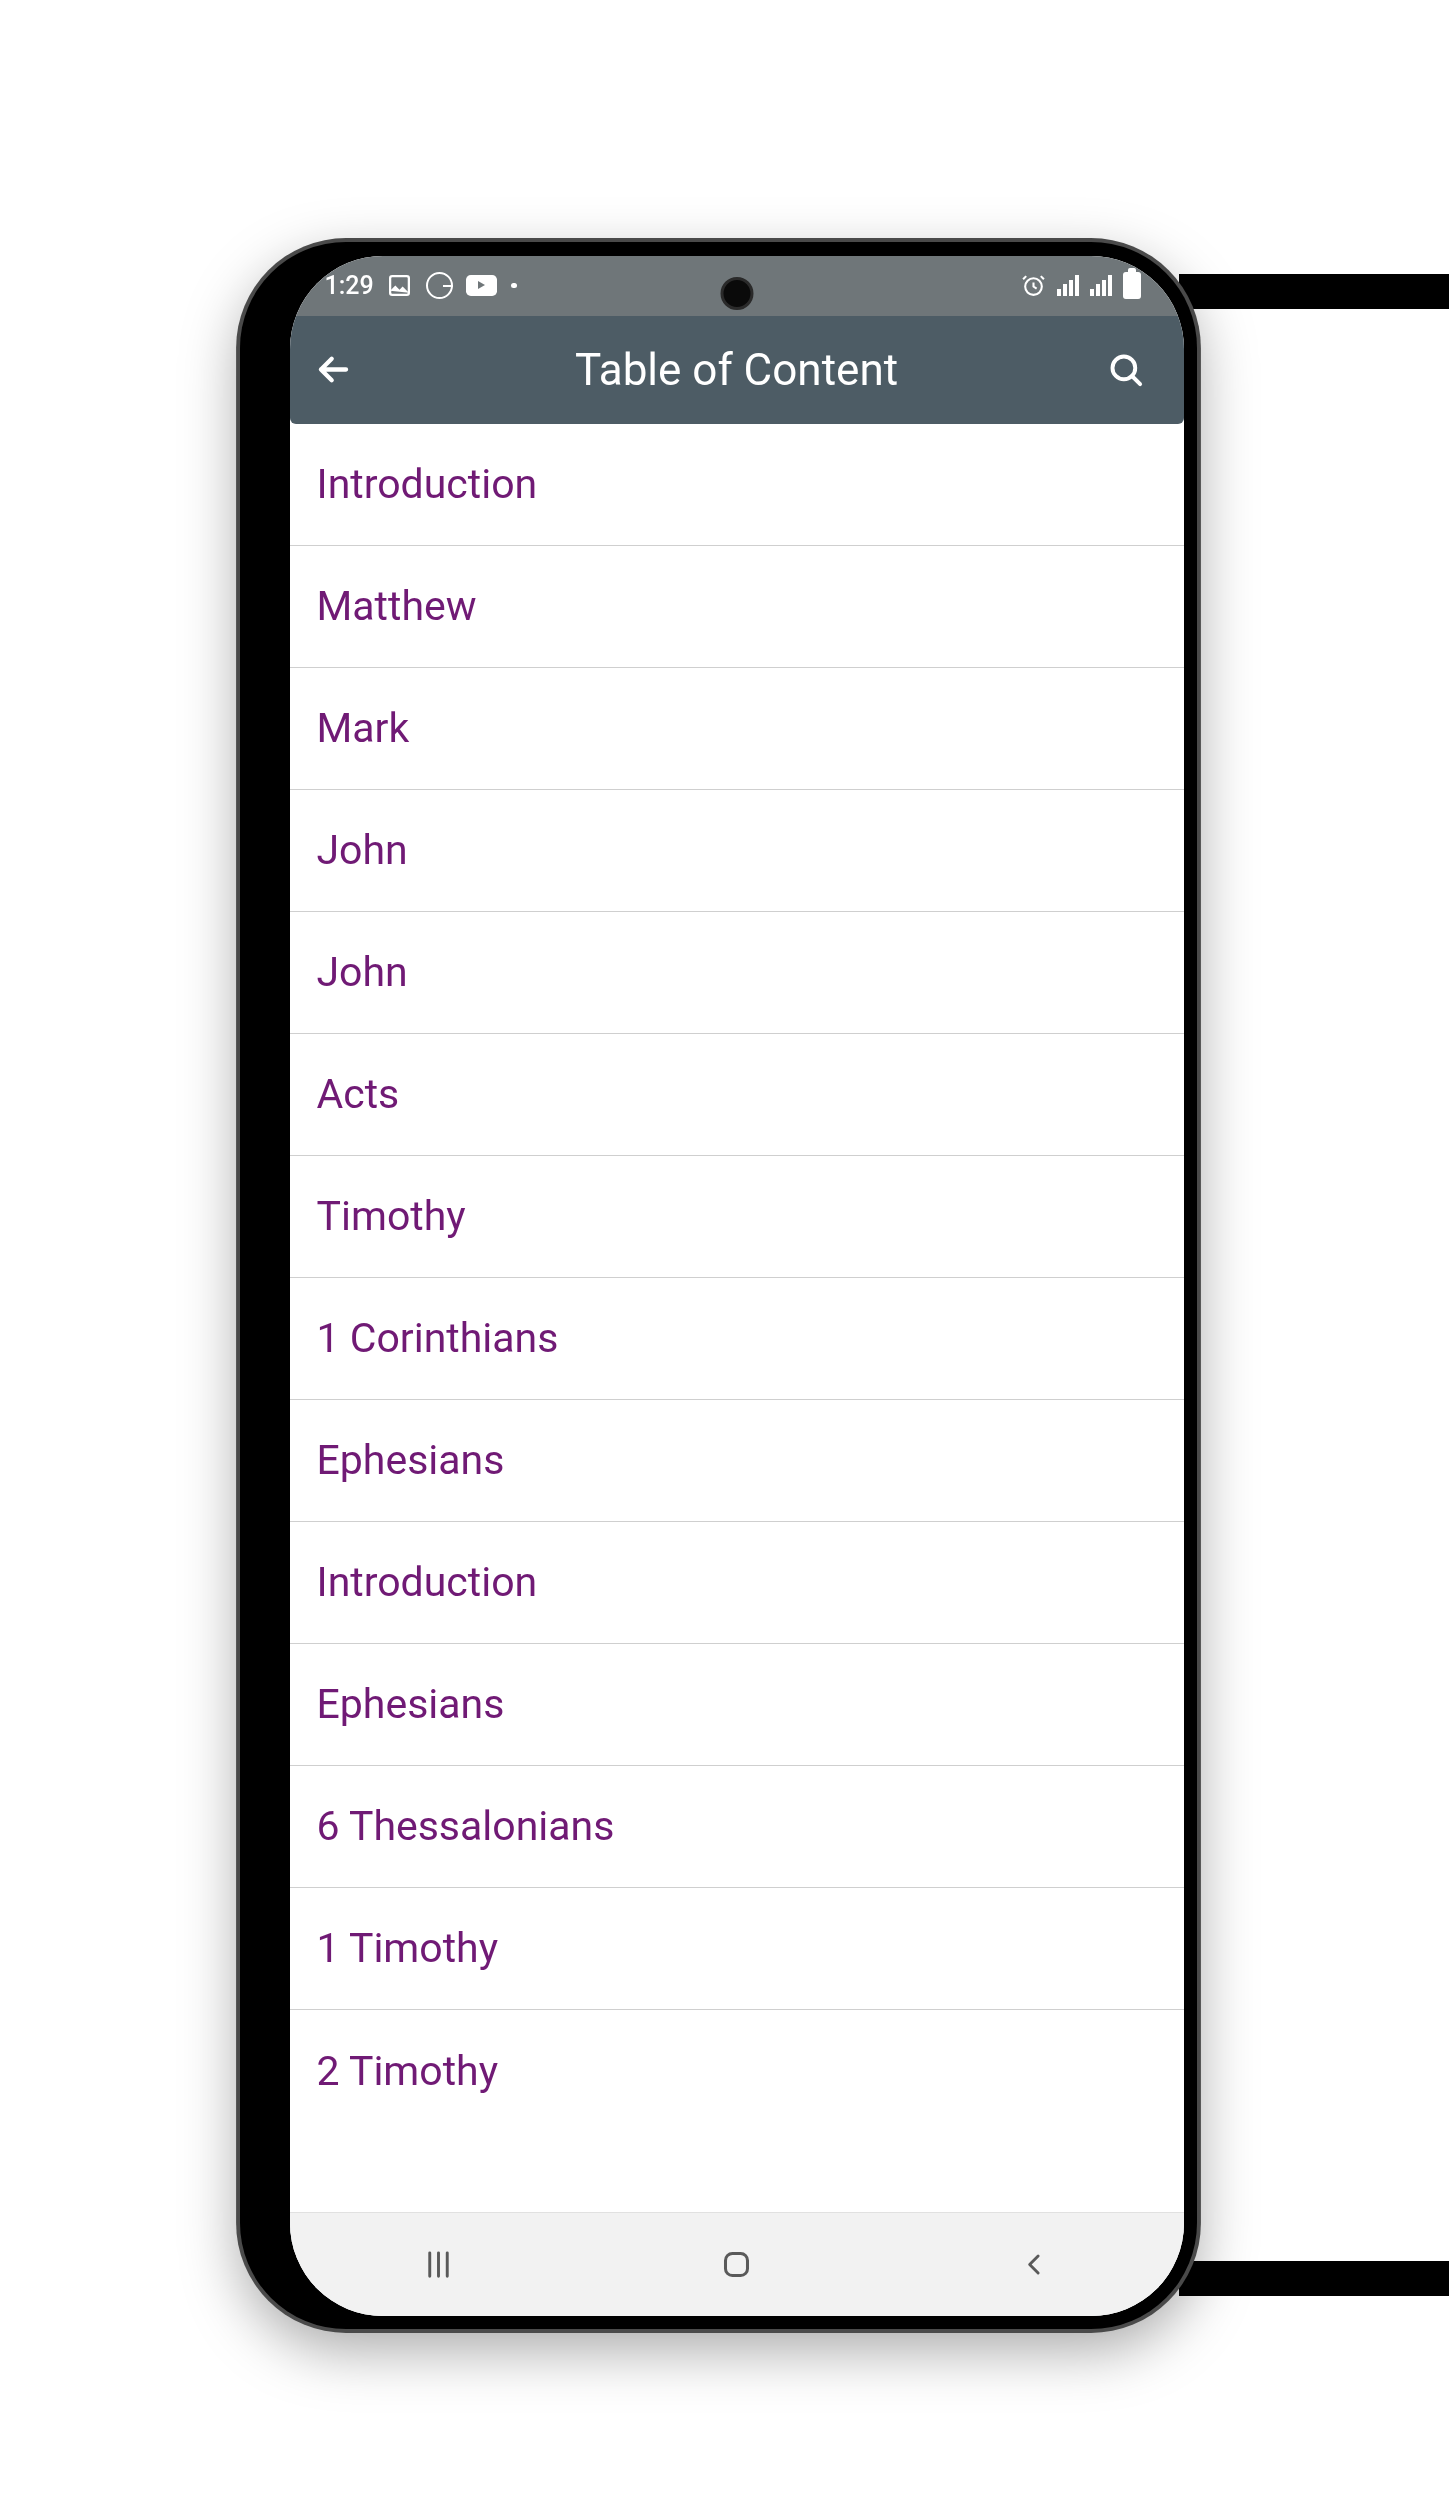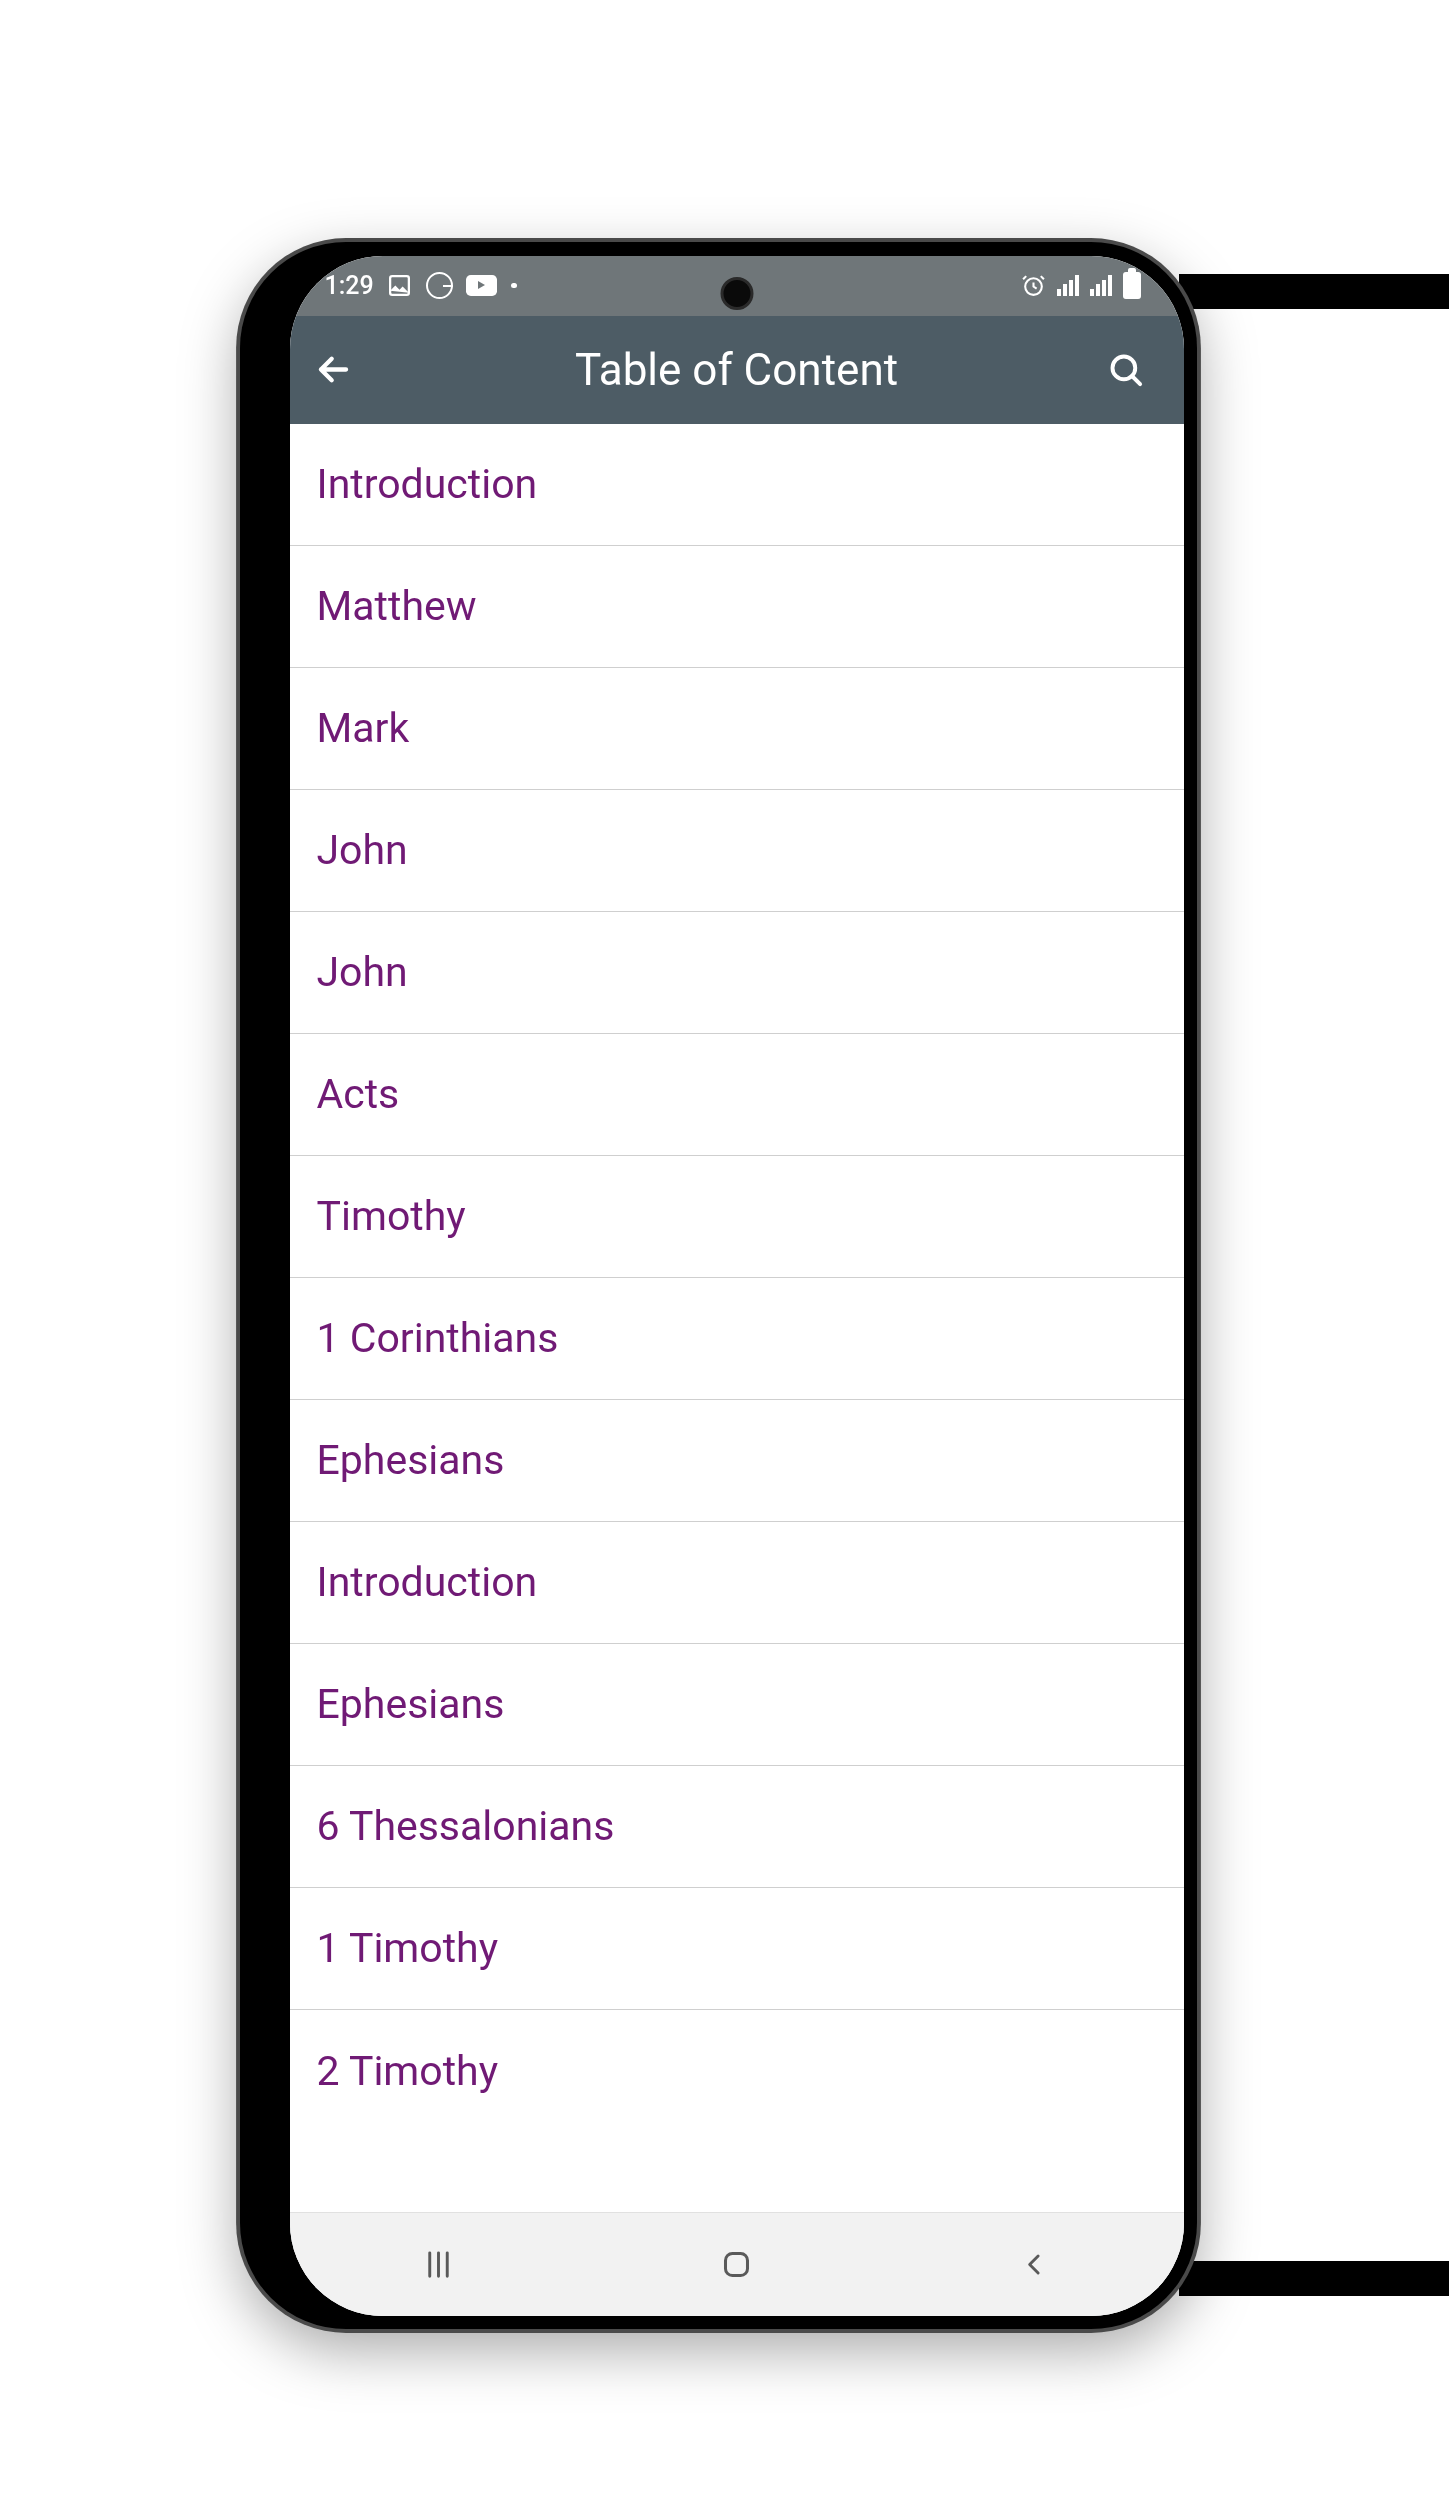--- a/index.html
+++ b/index.html
@@ -102,20 +102,21 @@
     z-index: 50;
   }
   
   .appbar {
     height: 108px;
     background: #4d5c65;
     color: #fff;
     display: flex;
     align-items: center;
     position: relative;
+    border-radius: 6px;
   }
   .appbar .back {
     width: 87px; height: 100%;
     display: flex; align-items: center; justify-content: center;
   }
   .appbar .title {
     position: absolute;
     left: 0; right: 0;
     text-align: center;
     font-size: 44px;

